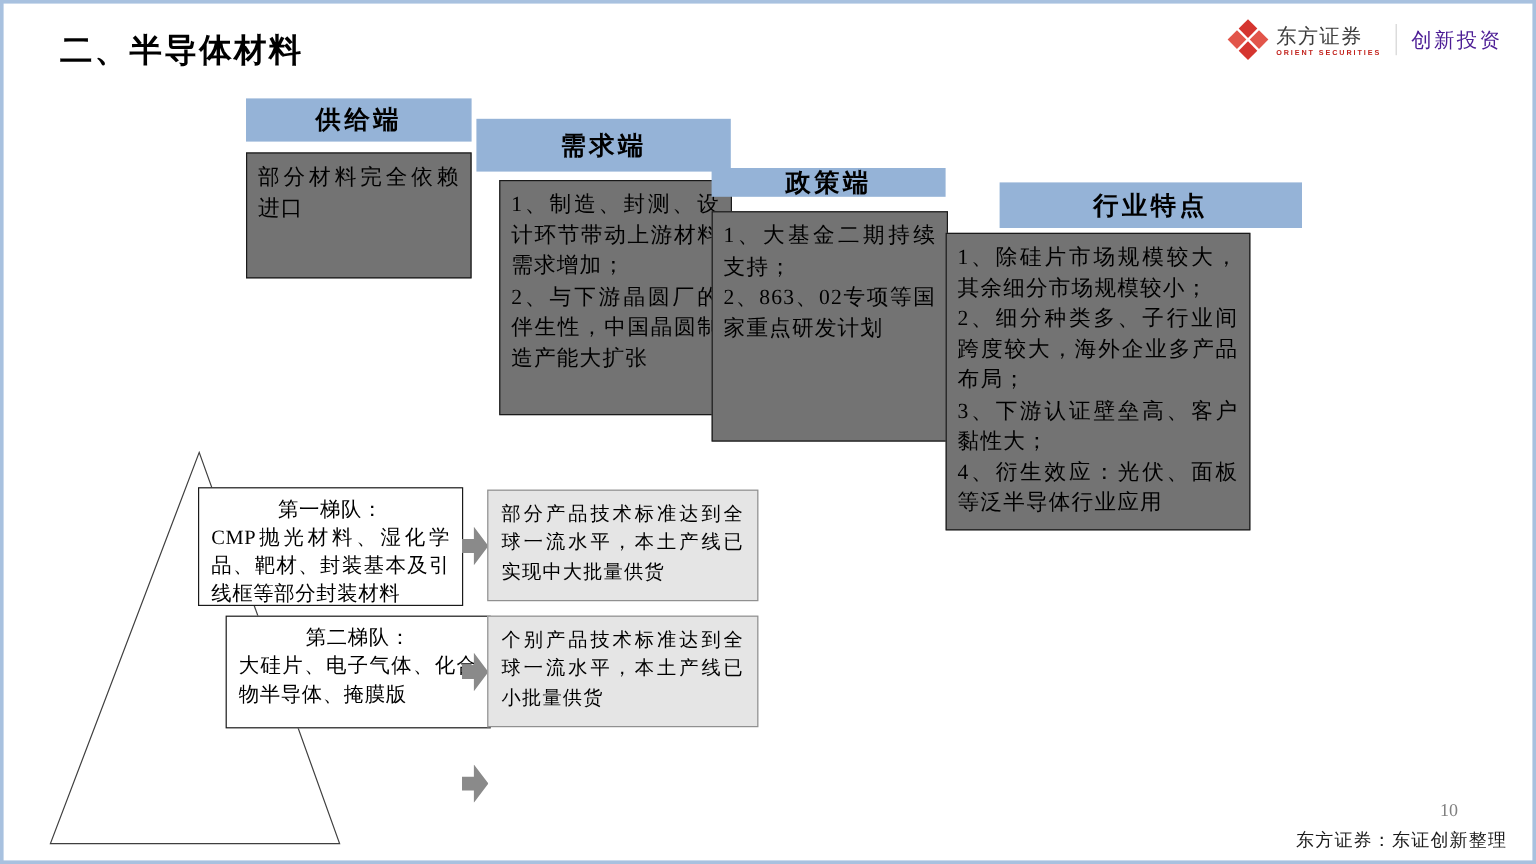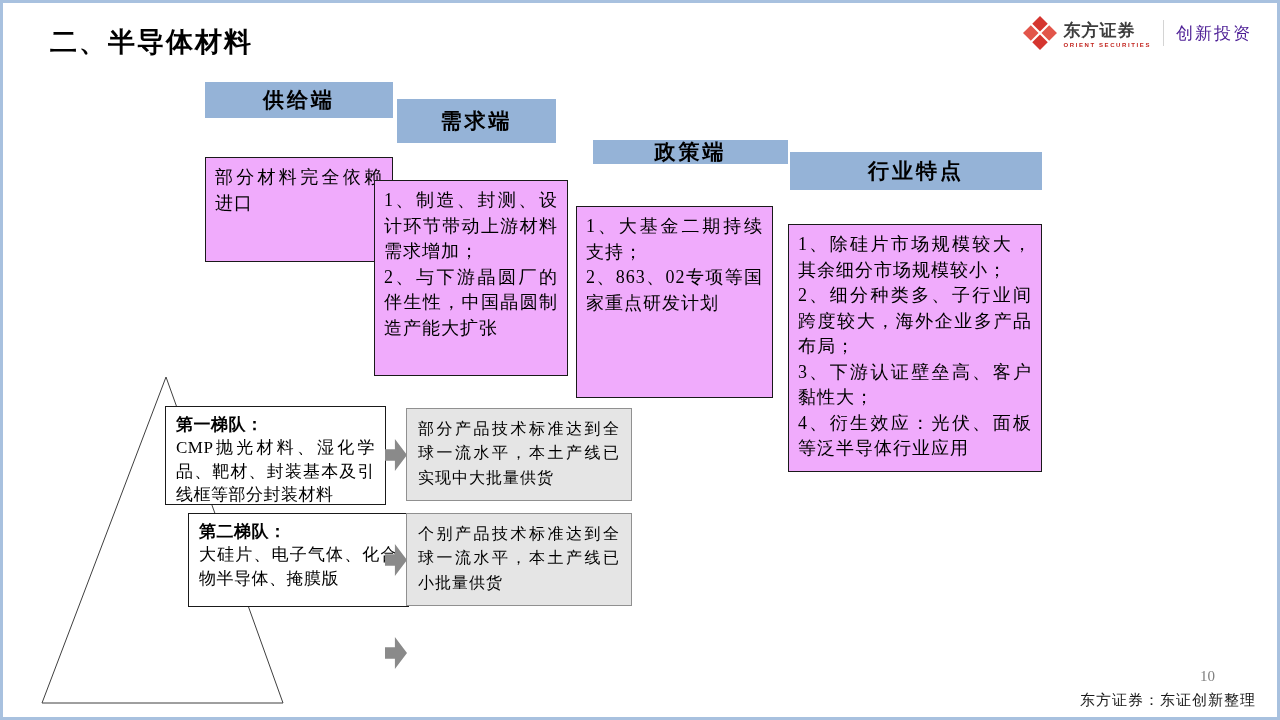--- a/index.html
+++ b/index.html
@@ -12,52 +12,52 @@
            color:#000; letter-spacing:2px; }
 
   
   .logo { position:absolute; right:28px; top:18px; display:flex; align-items:center; }
   .logo-mark { position:relative; width:30px; height:30px; margin-right:8px; }
   .logo-mark .dwrap { position:absolute; left:3px; top:3px; width:24px; height:24px;
                       transform:rotate(45deg); display:grid; grid-template-columns:11px 11px;
                       grid-template-rows:11px 11px; gap:2px; }
   .logo-mark .d { background:#D5352F; }
   .logo-mark .d.alt { background:#E2554A; }
-  .logo-cn { font-size:17px; font-weight:bold; color:#3d3d3d;
+  .logo-cn { font-size:17px; font-weight:normal; color:#3d3d3d;
              font-family:"Liberation Sans","DejaVu Sans",sans-serif; letter-spacing:1px; }
   .logo-en { font-size:6px; color:#C2231D; letter-spacing:1.6px; font-weight:bold;
              font-family:"Liberation Sans","DejaVu Sans",sans-serif; }
   .logo-divider { width:1px; height:26px; background:#D4D4D4; margin:0 12px; }
   .logo-suffix { font-size:17px; color:#4c1d95; letter-spacing:2px;
                  font-family:"Liberation Sans","DejaVu Sans",sans-serif; }
 
   
   .hdr { position:absolute; background:#95B3D7; display:flex; align-items:center;
          justify-content:center; font-size:21px; font-weight:bold; color:#000;
          letter-spacing:3px; }
-  .wbox { position:absolute; background:#f0abfc; border:1.6px solid #1a1a1a;
+  .wbox { position:absolute; background:#737373; border:1.6px solid #1a1a1a;
           padding:7px 9px; font-size:18px; color:#000; line-height:1.42;
-          letter-spacing:1px; white-space:pre-line; text-align:justify;margin-top:30px; }
+          letter-spacing:1px; white-space:pre-line; text-align:justify; }
 
   .pos-h1 { left:205px; top:82px;  width:188px; height:36px; }
   .pos-b1 { left:205px; top:127px; width:188px; height:105px; }
-  .pos-h2 { left:397px; top:99px;  width:159px; height:44px; }
-  .pos-b2 { left:374px; top:150px; width:194px; height:196px; }
+  .pos-h2 { left:397px; top:99px;  width:212px; height:44px; }
+  .pos-b2 { left:416px; top:150px; width:194px; height:196px; }
   .pos-h3 { left:593px; top:140px; width:195px; height:24px; }
-  .pos-b3 { left:576px; top:176px; width:197px; height:192px; }
-  .pos-h4 { left:790px; top:152px; width:252px; height:38px; }
+  .pos-b3 { left:593px; top:176px; width:197px; height:192px; }
+  .pos-h4 { left:833px; top:152px; width:252px; height:38px; }
   .pos-b4 { left:788px; top:194px; width:254px; height:248px; font-size:18px; }
 
   
   .tri-svg { position:absolute; left:0; top:0; width:1280px; height:720px; z-index:1; }
 
   
   .tierbox { position:absolute; z-index:2; background:#fff; border:1.5px solid #1a1a1a;
              padding:6px 10px; font-size:17px; line-height:1.38; letter-spacing:0.5px; }
-  .tierbox .tlabel { font-weight:bold; }
+  .tierbox .tlabel { font-weight:normal;text-align:center; }
   .tierbox .titems { text-align:justify; white-space:pre-line; }
   .pos-t1 { left:165px; top:406px; width:221px; height:99px; }
   .pos-t2 { left:165px; top:513px; width:221px; height:94px;margin-left:23px; }
   .pos-t3 { left:165px; top:618px; width:221px; height:70px; }
 
   .arrow { position:absolute; z-index:2; width:22px; height:32px; background:#8A8A8A;
            clip-path:polygon(0 32%, 45% 32%, 45% 0, 100% 50%, 45% 100%, 45% 68%, 0 68%); }
   .pos-a1 { left:385px; top:439px; }
   .pos-a2 { left:385px; top:544px; }
   .pos-a3 { left:385px; top:637px; }

